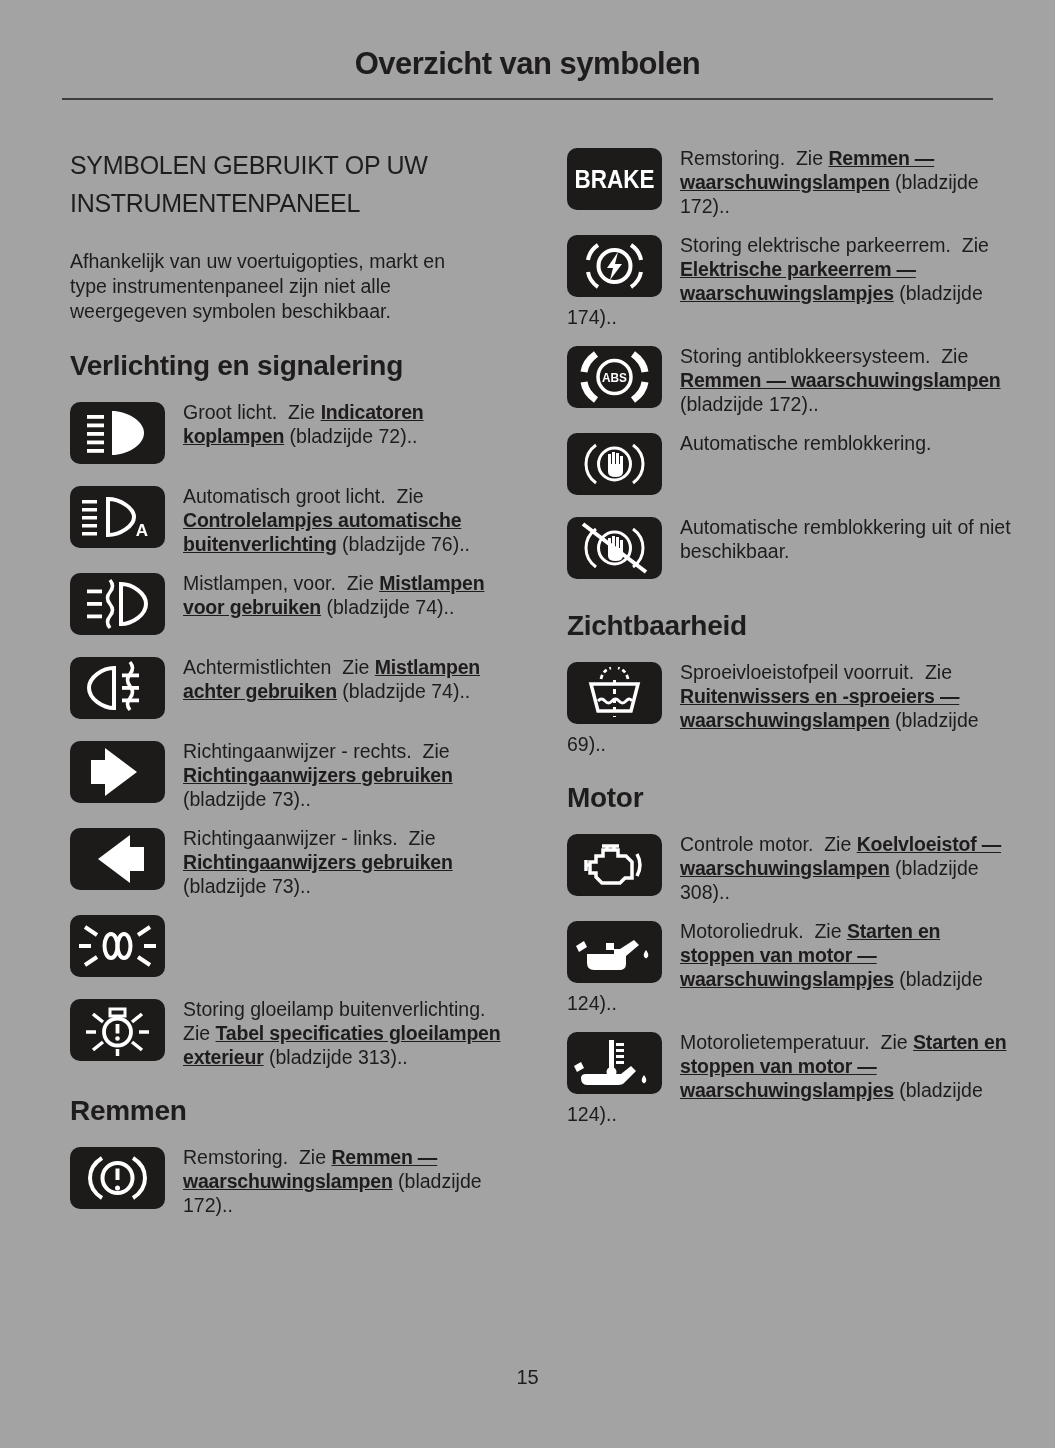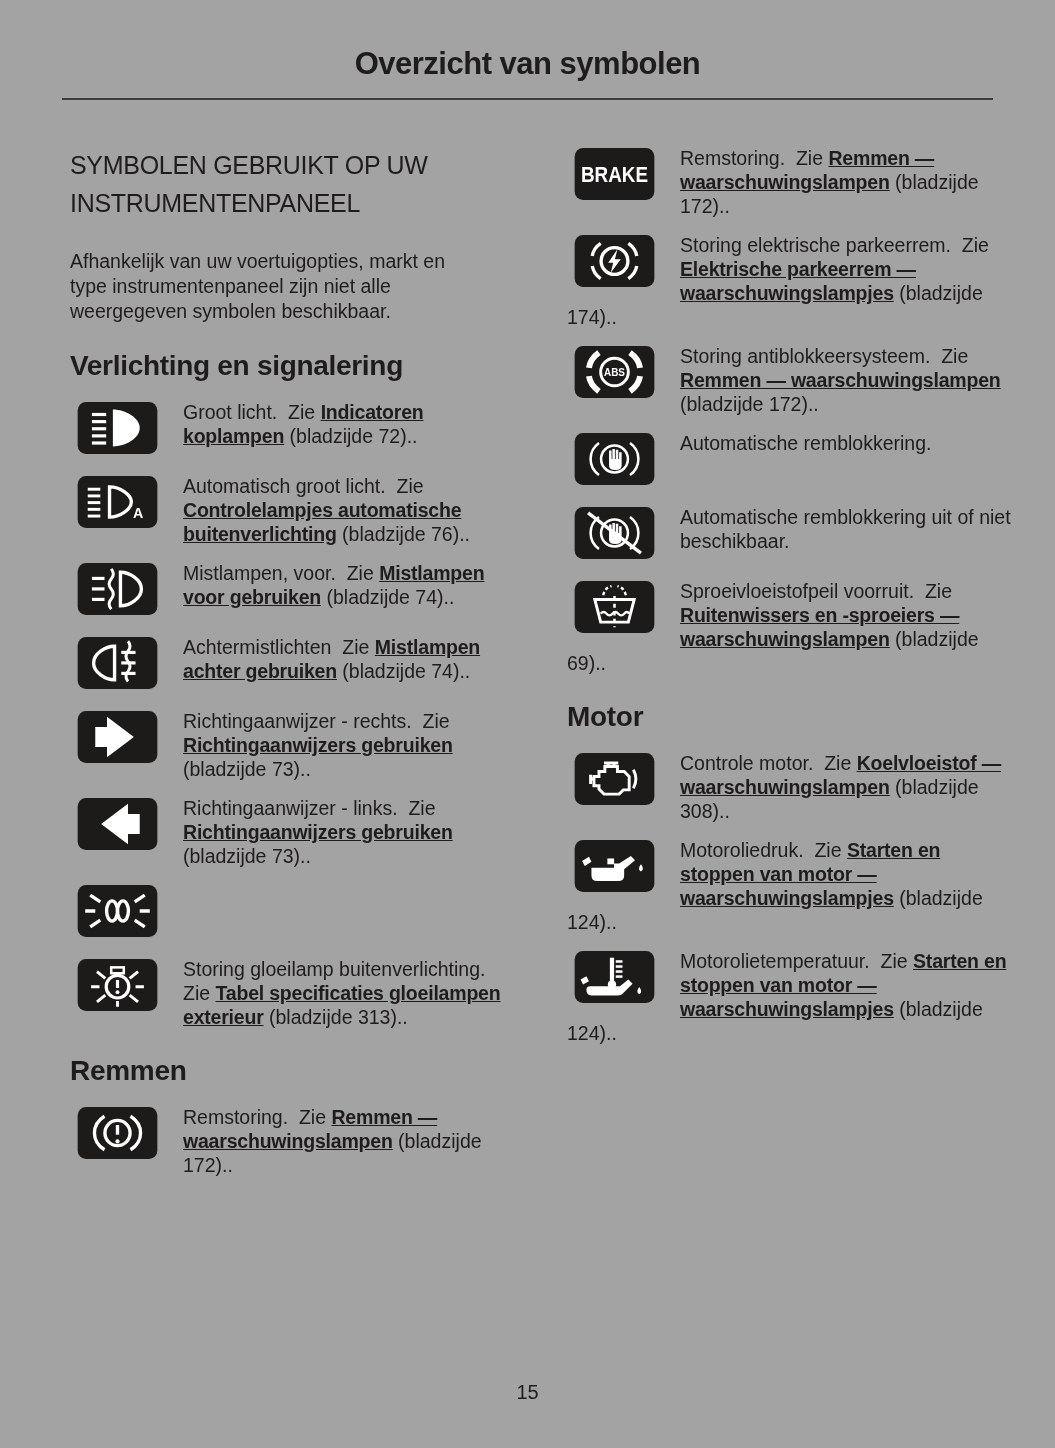--- a/index.html
+++ b/index.html
@@ -14,29 +14,29 @@
   .rule { position:absolute; top:98px; left:62px; width:931px; height:2px; background:#3d3d3d; }
   .col { position:absolute; top:146px; width:452px; }
   .col-left { left:70px; }
   .col-right { left:567px; }
   .main-heading { font-size:25px; line-height:38px; font-weight:normal; margin:0 0 27px 0; letter-spacing:-0.3px; }
   .intro { font-size:19.5px; line-height:25px; margin:0 0 26px 0; max-width:398px; }
   .sec-heading { font-size:28px; font-weight:bold; margin:26px 0 18px 0; letter-spacing:-0.3px; }
   .sec-heading.first { margin-top:0; }
   .item { margin-bottom:15px; }
   .item::after { content:""; display:block; clear:both; }
-  .sym { float:left; width:95px; height:52px; margin:2px 18px 5px 0; }
+  .sym { float:left; width:95px; height:62px; margin:2px 18px 5px 0; }
   .sym svg { display:block; width:100%; height:100%; }
   .ibg { fill:#1d1a1a; }
   .wht { stroke:#ffffff; fill:none; }
   .whf { fill:#ffffff; }
   svg text { font-family:"Liberation Sans", sans-serif; fill:#ffffff; font-weight:bold; }
   .desc { font-size:19.5px; line-height:24px; }
   .desc b { letter-spacing:-0.2px;text-decoration:underline; }
-  .page-number { position:absolute; top:1366px; left:0; width:100%; text-align:center; font-size:20px;margin-top:15px; }
+  .page-number { position:absolute; top:1366px; left:0; width:100%; text-align:center; font-size:20px; }
 </style>
 </head>
 <body>
 
 <div class="page">
 
   <div class="title">Overzicht van symbolen</div>
   <div class="rule"></div>
 
   <div class="col col-left">
@@ -229,20 +229,21 @@
             <rect class="ibg" width="95" height="62" rx="10"></rect>
           <circle class="wht" stroke-width="3" cx="47.5" cy="31" r="16"></circle>
           <path class="whf" d="M41,21 h3 v10 h1 v-12 h3 v12 h1 v-11 h3 v11 h1 v-8 h3 v16 q0,5 -7.5,5 q-7.5,0 -7.5,-5 z"></path>
           <path class="wht" stroke-width="3" d="M29,12 C22,17 19,24 19,31 C19,38 22,45 29,50 M66,12 C73,17 76,24 76,31 C76,38 73,45 66,50"></path>
           <path class="wht" stroke-width="4" d="M16,7 L79,55"></path>
           </svg>
       </span>
       <div class="desc"><span>Automatische remblokkering uit of niet beschikbaar.</span></div>
     </div>
 
+    <div class="sec-heading">Zichtbaarheid</div>
 
     <div class="item">
       <span class="sym">
         <svg viewBox="0 0 95 62">
             <rect class="ibg" width="95" height="62" rx="10"></rect>
           <path class="wht" stroke-width="3.5" d="M24,22 L71,22 L64,49 L31,49 Z"></path>
           <path class="wht" stroke-width="2.8" d="M31,39 q3.5,-4 7,0 q3.5,4 7,0 q3.5,-4 7,0 q3.5,4 7,0 q3.5,-4 6,0"></path>
           <path class="wht" stroke-width="3" stroke-dasharray="5,4" d="M47.5,18 L47.5,55"></path>
           <path class="wht" stroke-width="2.8" stroke-dasharray="4,3" d="M34,17 Q36,8 44,6 M61,17 Q59,8 51,6"></path>
           </svg>

